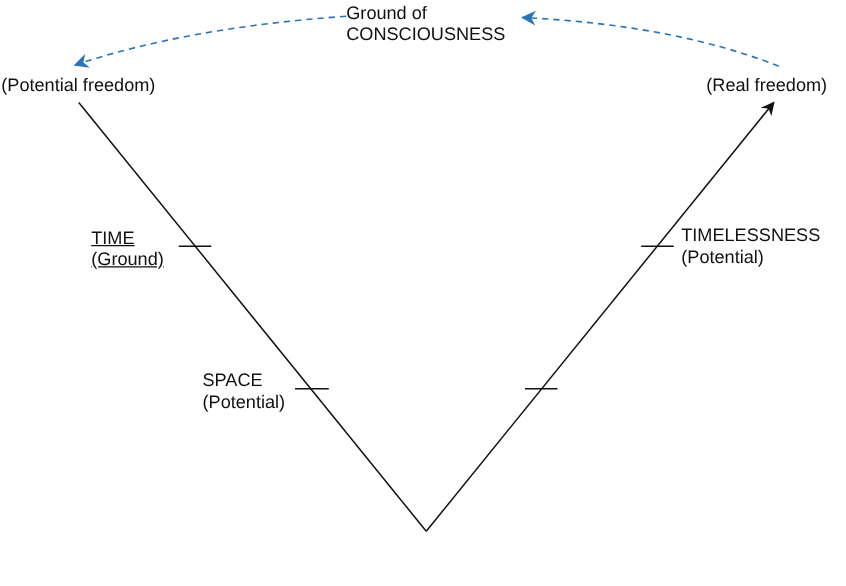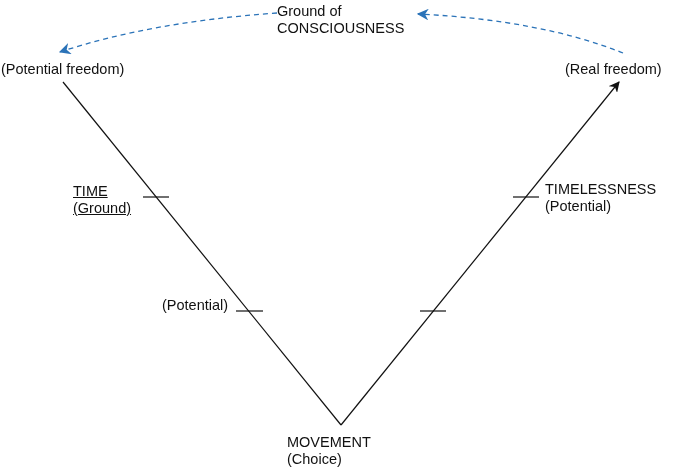--- a/index.html
+++ b/index.html
@@ -41,28 +41,25 @@
 
   <div class="lbl" style="left:1px; top:61px;">(Potential freedom)</div>
   <div class="lbl" style="left:565px; top:61px;">(Real freedom)</div>
 
   <div class="lbl center" style="left:73px; top:183px; width:72px;text-decoration:underline;">
     <div>TIME</div>
     <div>(Ground)</div>
   </div>
 
   <div class="lbl center" style="left:162px; top:297px; width:82px;">
+    <div>SPACE</div>
     <div>(Potential)</div>
   </div>
 
   <div class="lbl center" style="left:545px; top:181px; width:112px;">
     <div>TIMELESSNESS</div>
     <div>(Potential)</div>
   </div>
 
   <div class="lbl center" style="left:450px; top:297px; width:176px;">
   </div>
 
-  <div class="lbl center" style="left:287px; top:434px; width:110px;">
-    <div>MOVEMENT</div>
-    <div>(Choice)</div>
-  </div>
 </div>
 
 </body></html>

